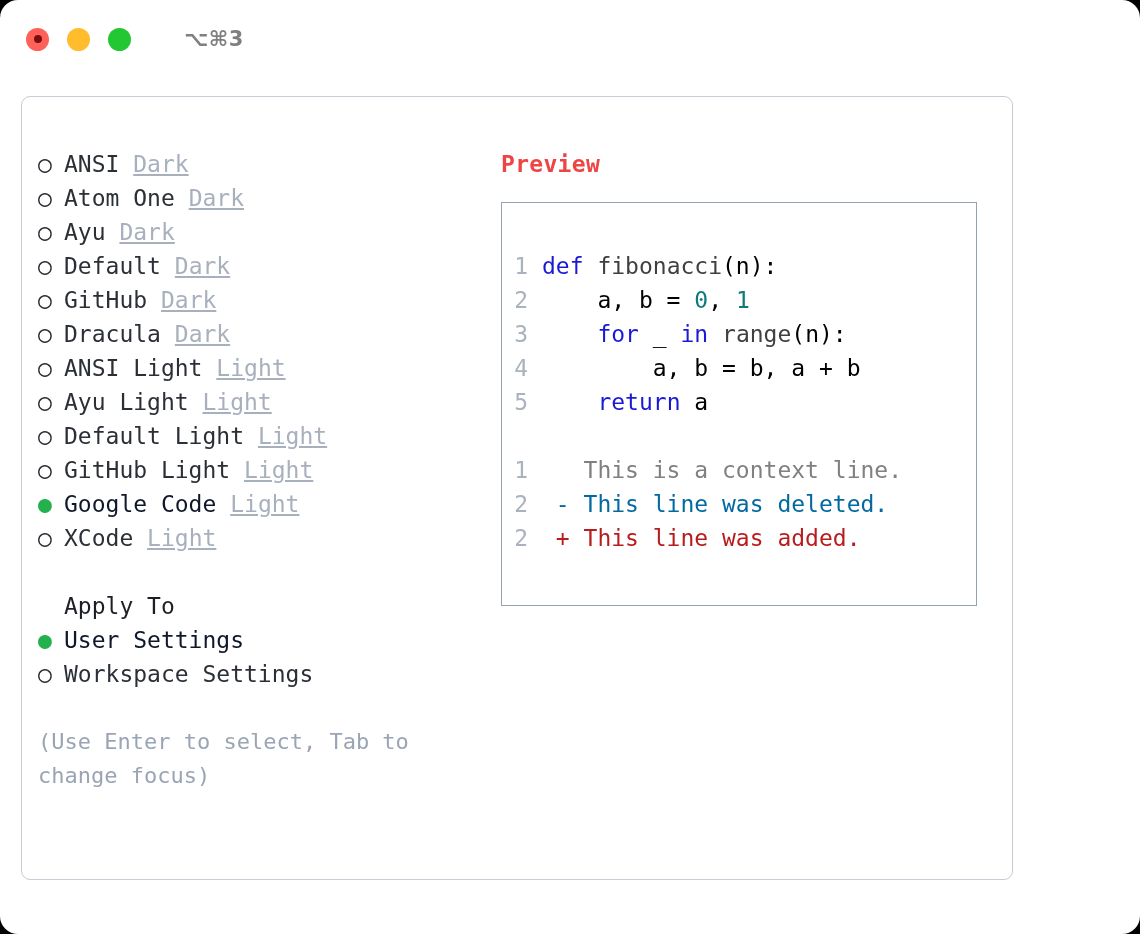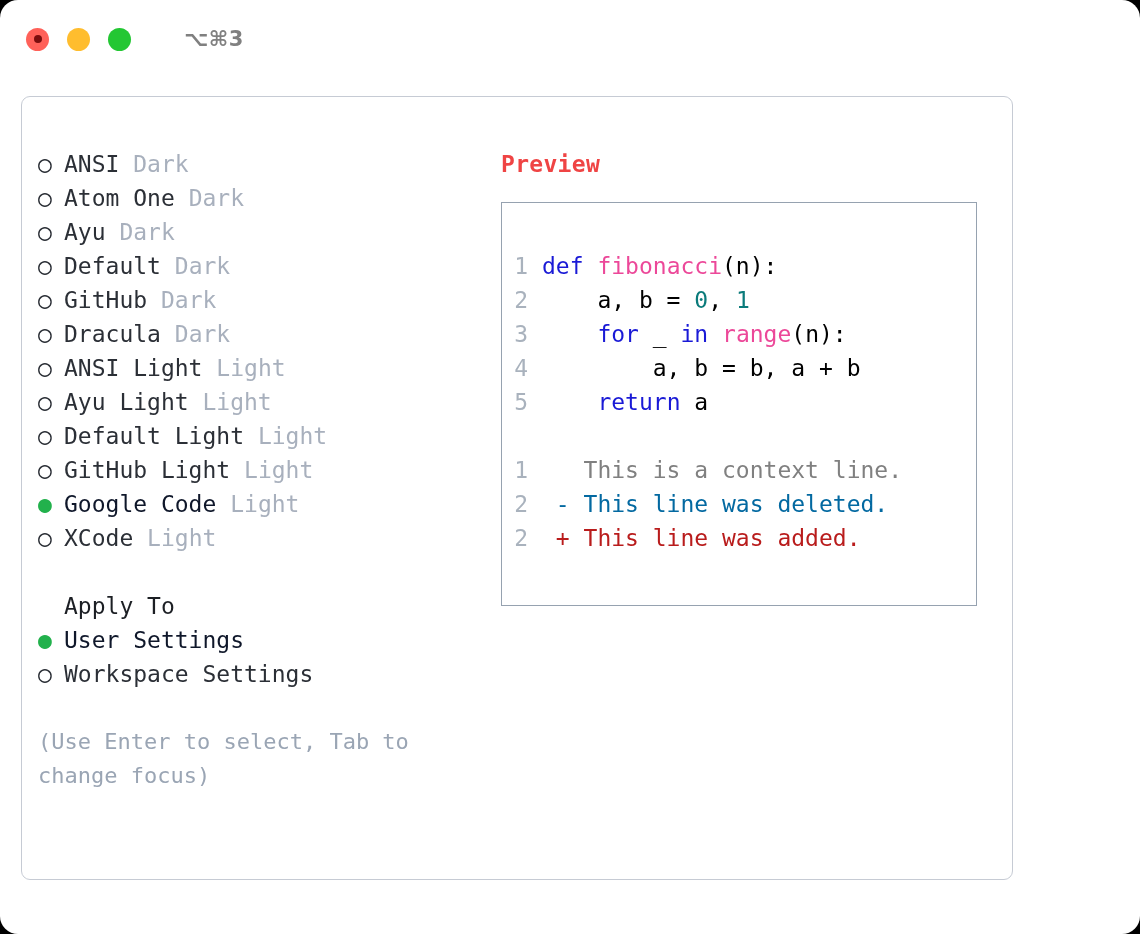--- a/index.html
+++ b/index.html
@@ -110,20 +110,21 @@
   }
   .marker {
     display: inline-block;
     width: 26px;
     color: #2b2f36;
   }
   .marker.sel { color: #22b14c; }
   .label-sel  { color: #0f172a; }
   .variant {
     color: #a8b0bd;
+    text-decoration: underline;
   }
   .section-title {
     font-size: 23px;
     line-height: 34px;
     height: 34px;
     color: #1c1f24;
     padding-left: 26px;
     white-space: pre;
   }
   .spacer-row { height: 34px; }
@@ -175,21 +176,21 @@
     padding-right: 14px;
     box-sizing: border-box;
     flex: 0 0 auto;
   }
   .code-text { flex: 1 1 auto; white-space: pre; }
 
   .blank-line { height: 34px; }
 
   
   .tok-kw   { color: #1a1ad6; }
-  .tok-fn   { color: #ec4899; margin-top: 28px; }
+  .tok-fn   { color: #404040; margin-top: 28px; }
   .tok-num  { color: #0b7b7b; }
   .tok-pl   { color: #000000; }
   .tok-ctx  { color: #808080; }
   .tok-del  { color: #0369a1; }
   .tok-add  { color: #b91c1c; }
 </style>
 </head>
 <body>
 
 <div class="window">

